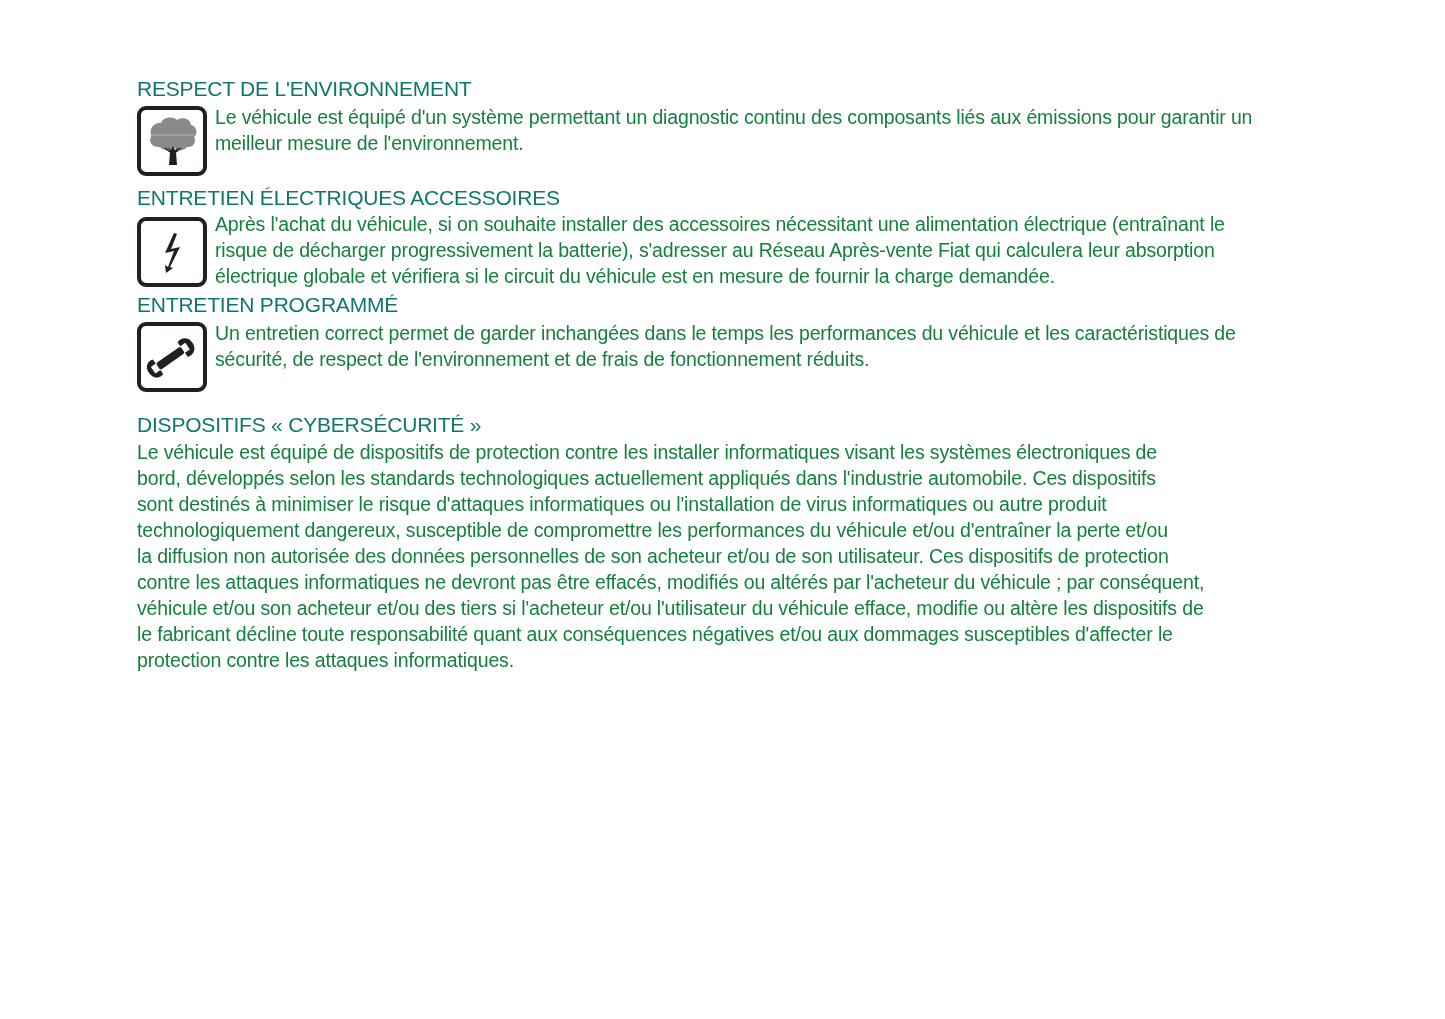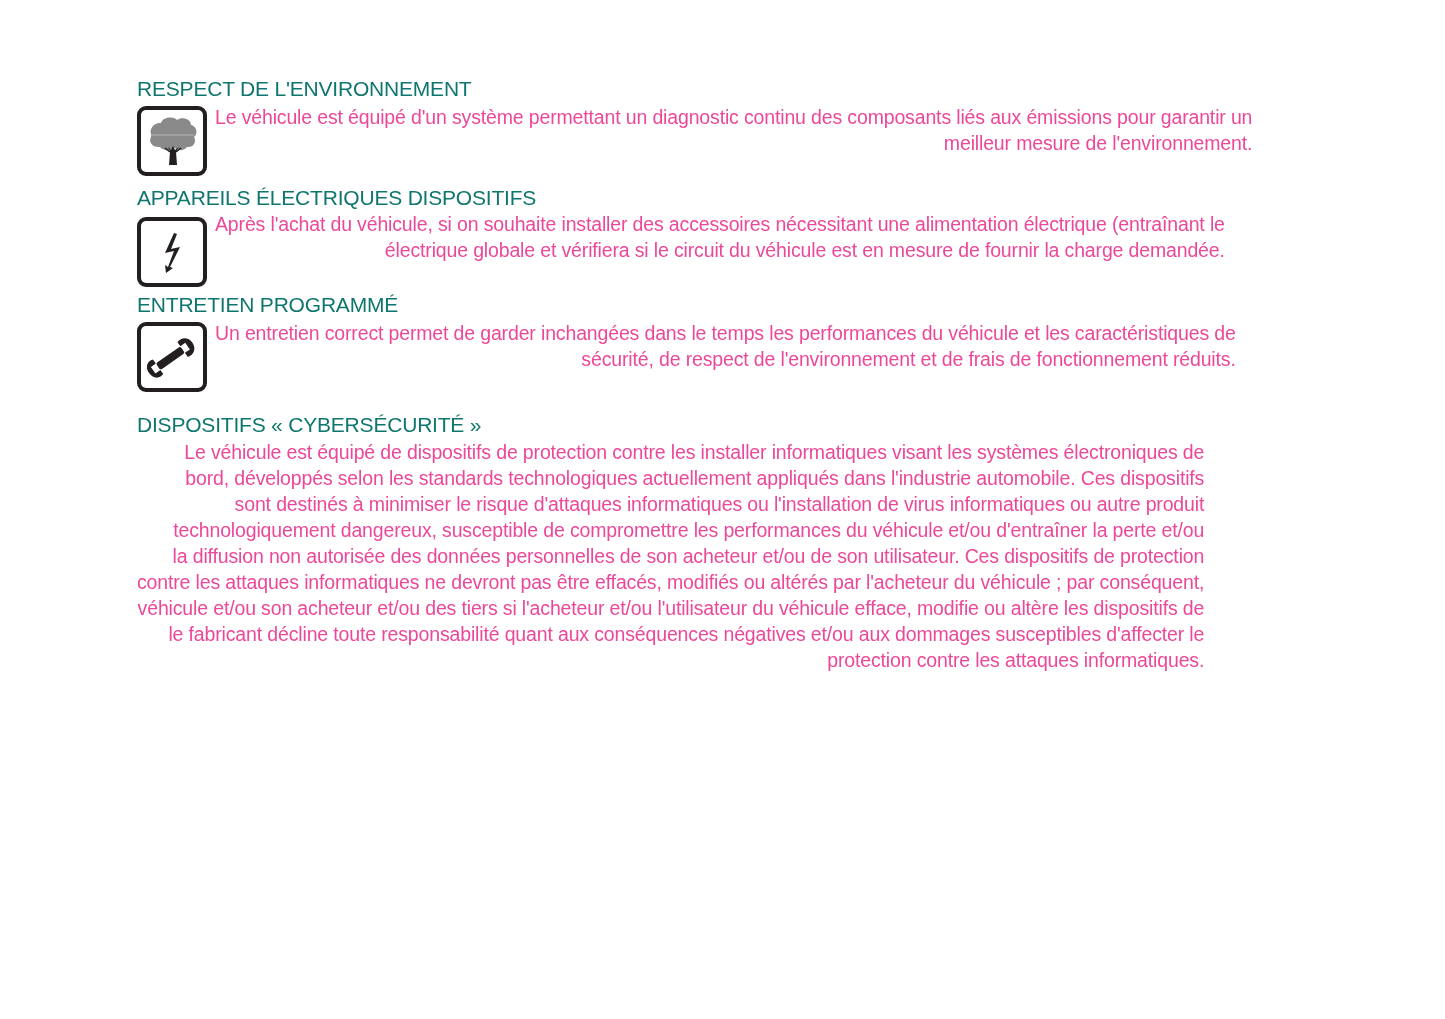--- a/index.html
+++ b/index.html
@@ -15,21 +15,21 @@
     }
     .section { position: relative; }
     .icon-row { display: flex; align-items: flex-start; }
     .icon-box {
       flex: 0 0 auto; width: 62px; height: 62px; border: 4px solid #231f20;
       border-radius: 9px; box-sizing: content-box; display: flex;
       align-items: center; justify-content: center; margin-right: 8px; margin-top: 2px;
     }
     .icon-box svg { display: block; }
     .text {
-      font-size: 19.5px; line-height: 26px; letter-spacing: -0.15px; color: #ec4899; text-align: right;
+      font-size: 19.5px; line-height: 26px; letter-spacing: -0.15px; color: #15803d;
     }
     .text .line { display: block; white-space: nowrap; }
     #s1 { position: absolute; top: 0; }
     #s2 { position: absolute; top: 109px; }
     #s3 { position: absolute; top: 216px; }
     #s4 { position: absolute; top: 336px; }
     #s1 .icon-row { margin-top: 2px; }
     #s2 .icon-row { margin-top: 0px; }
     #s3 .icon-row { margin-top: 2px; }
     #s4 .text { margin-top: 1px; }
@@ -51,29 +51,30 @@
         </svg>
       </div>
       <div class="text">
         <span class="line">Le véhicule est équipé d'un système permettant un diagnostic continu des composants liés aux émissions pour garantir un</span>
         <span class="line">meilleur mesure de l'environnement.</span>
       </div>
     </div>
   </div>
 
   <div class="section" id="s2">
-    <h2 class="heading">APPAREILS ÉLECTRIQUES DISPOSITIFS</h2>
+    <h2 class="heading">ENTRETIEN ÉLECTRIQUES ACCESSOIRES</h2>
     <div class="icon-row">
       <div class="icon-box" style="margin-top:6px;">
         <svg width="62" height="62" viewBox="0 0 62 62">
           <path d="M33,12 L24,32 L33,30 L27,46 L24,44 L25,52 L32,47 L29,46 L39,26 L30,28 L36,13 Z" fill="#231f20"></path>
         </svg>
       </div>
       <div class="text">
         <span class="line">Après l'achat du véhicule, si on souhaite installer des accessoires nécessitant une alimentation électrique (entraînant le</span>
+        <span class="line">risque de décharger progressivement la batterie), s'adresser au Réseau Après-vente Fiat qui calculera leur absorption</span>
         <span class="line">électrique globale et vérifiera si le circuit du véhicule est en mesure de fournir la charge demandée.</span>
       </div>
     </div>
   </div>
 
   <div class="section" id="s3">
     <h2 class="heading">ENTRETIEN PROGRAMMÉ</h2>
     <div class="icon-row">
       <div class="icon-box">
         <svg width="62" height="62" viewBox="0 0 62 62">

